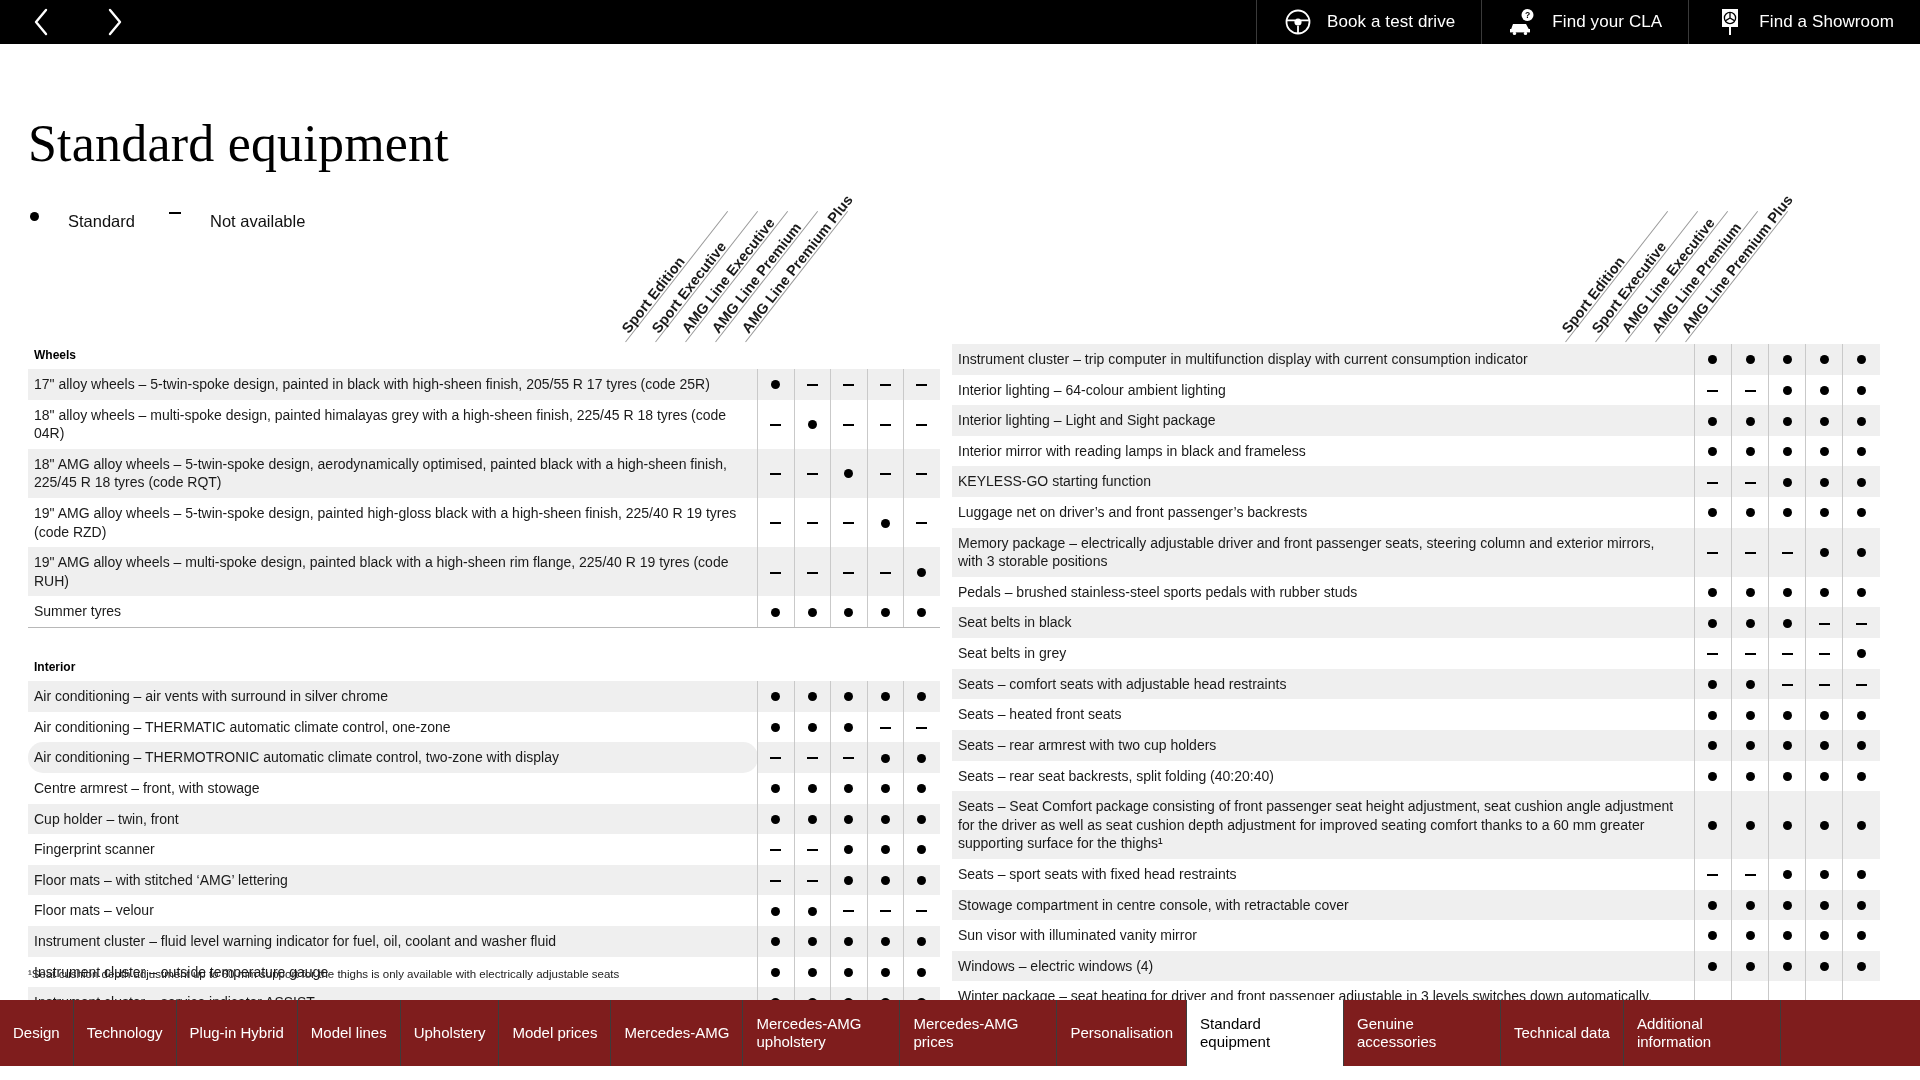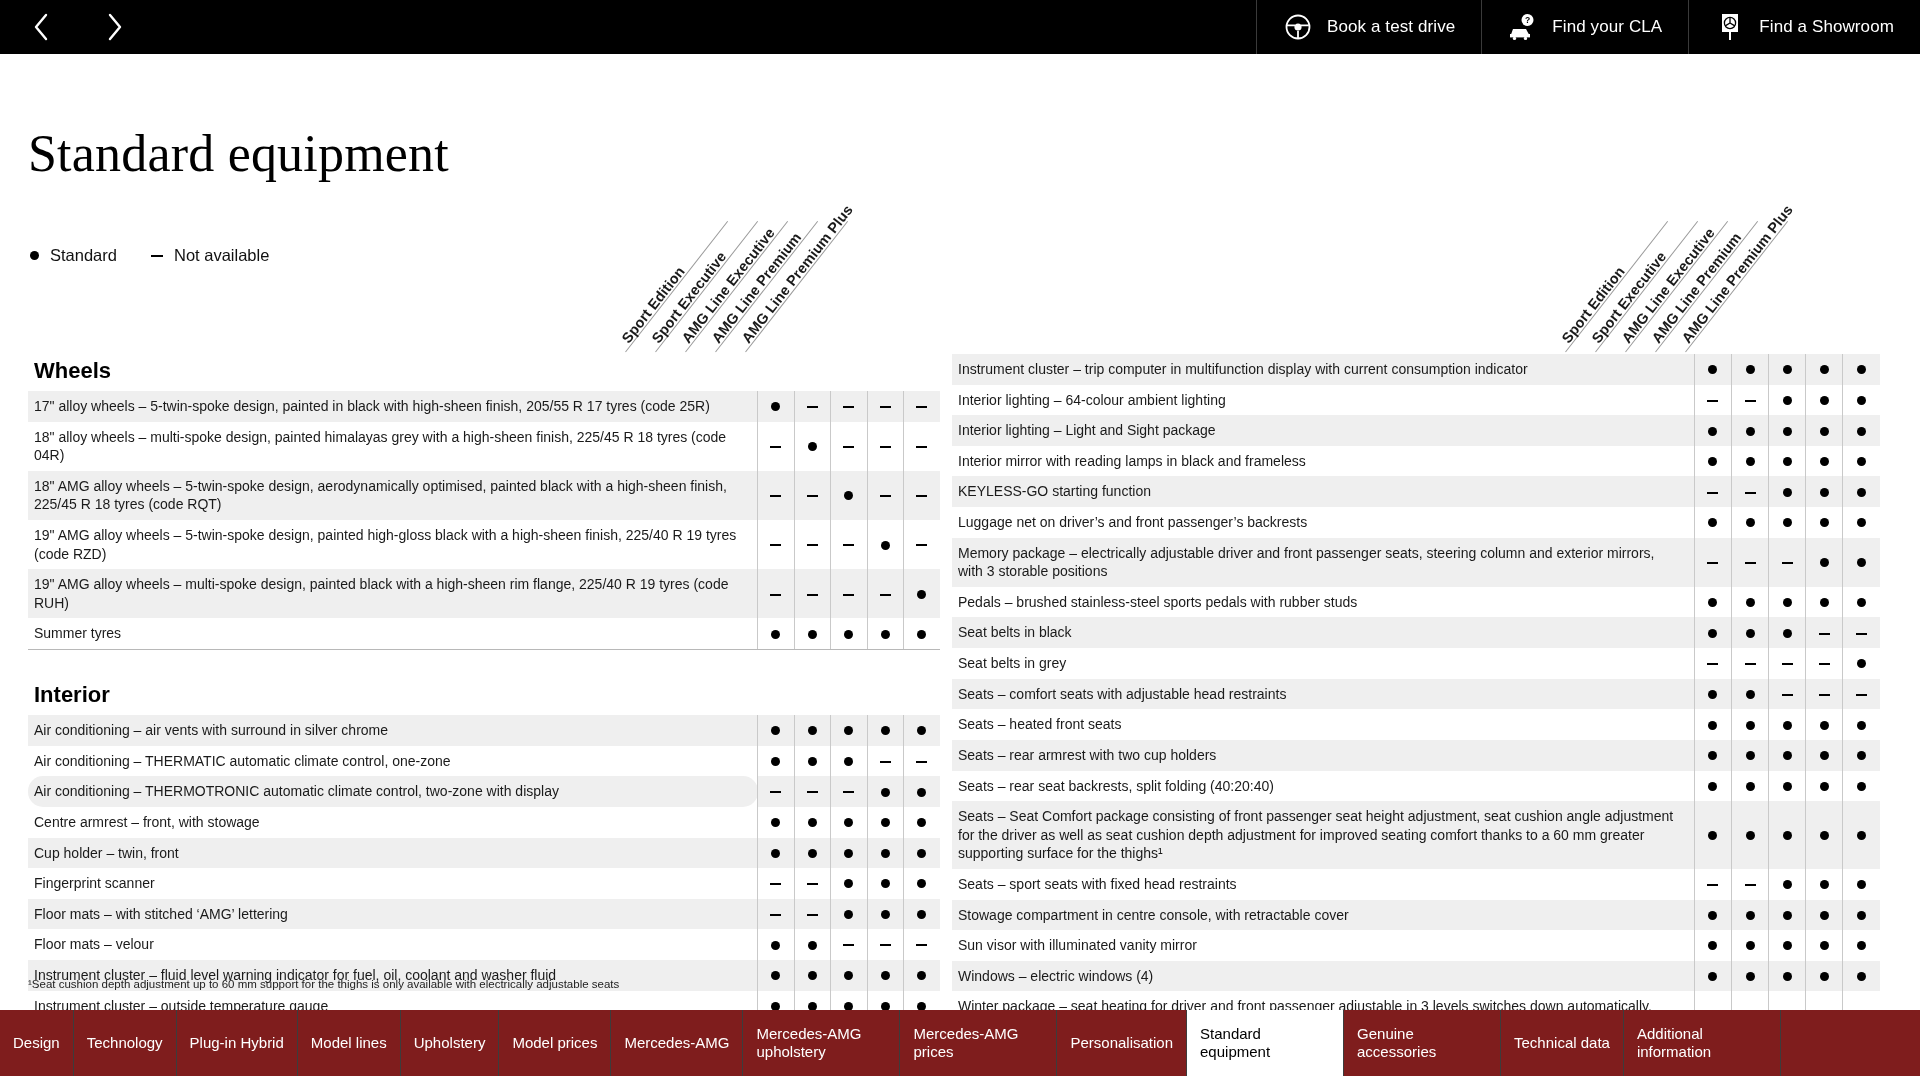--- a/index.html
+++ b/index.html
@@ -5,21 +5,21 @@
   * { box-sizing: border-box; margin: 0; padding: 0; }
   html, body {
     width: 1920px; height: 1080px;
     background: #ffffff;
     font-family: "Liberation Sans", sans-serif;
     overflow: hidden;
   }
 
   
   .topbar {
-    height: 54px; width: 100%;
+    height: 44px; width: 100%;
     background: #000000;
     display: flex; align-items: stretch;
     color: #ffffff;
   }
   .topbar-left {
     flex: 1 1 auto;
     display: flex; align-items: center; gap: 44px;
     padding-left: 26px;
   }
   .nav-arrow {
@@ -51,21 +51,21 @@
     font-weight: 400;
     letter-spacing: .2px;
     position: absolute;
     left: 28px; top: 70px;
   }
   .legend {
     position: absolute; left: 30px; top: 168px;
     display: flex; align-items: center; gap: 34px;
     font-size: 16.5px; color: #111;
   }
-  .legend-item { display: flex; align-items: center; gap: 11px; margin-top: 24px; }
+  .legend-item { display: flex; gap: 29px; }
   .legend-dot {
     width: 9px; height: 9px; border-radius: 50%;
     background: #000; display: inline-block;
   }
   .legend-dash {
     width: 12px; height: 2px; background: #000; display:inline-block;
   }
 
   
   .tables {
@@ -102,21 +102,21 @@
     transform-origin: left bottom;
     transform: rotate(-52deg);
     font-size: 14.5px;
     font-weight: 700;
     color: #1a1a1a;
     white-space: nowrap;
     letter-spacing: .1px;
   }
 
   .sec-title {
-    font-size: 22px; font-weight: 700; color: #000;
+    font-size: 12px; font-weight: 700; color: #000;
     padding: 4px 0 7px 6px;
   }
   .sec-gap { height: 28px; }
 
   table.eq {
     width: 100%;
     border-collapse: collapse;
     table-layout: fixed;
   }
   table.eq td.feat {

